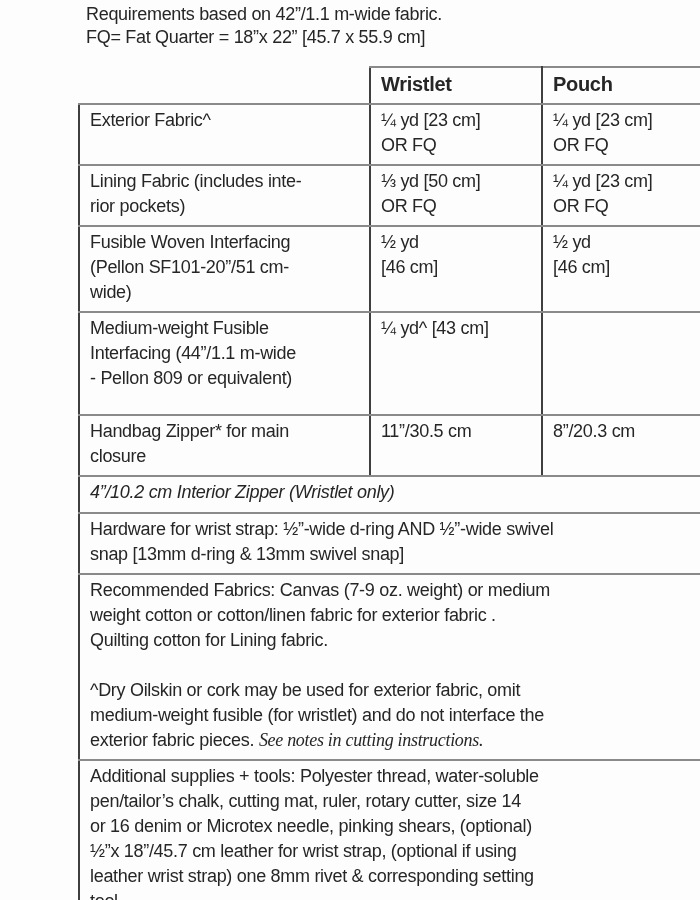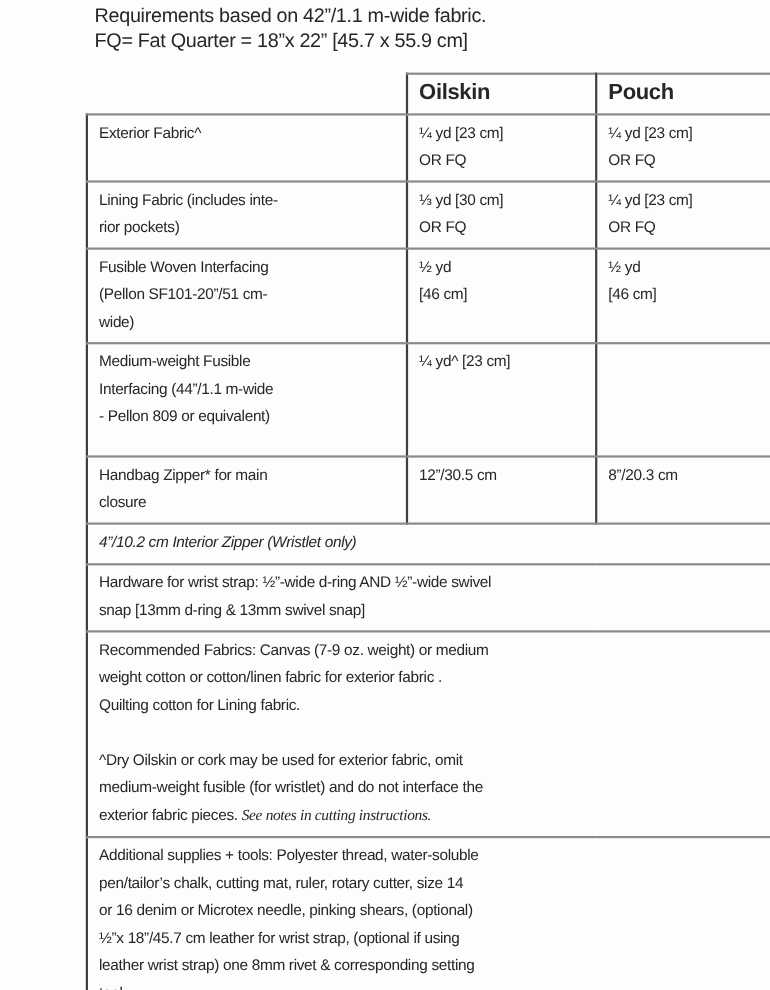--- a/index.html
+++ b/index.html
@@ -38,21 +38,21 @@
   col.c2 { width: 172px; }
   col.c3 { width: 168px; }
   td, th {
     border-top: 2px solid #8a8a8a;
     border-bottom: 2px solid #8a8a8a;
     border-left: 2px solid #3f3f3f;
     border-right: 2px solid #3f3f3f;
     vertical-align: top;
     text-align: left;
     padding: 3px 10px 6px 10px;
-    font-size: 14px;
+    font-size: 18px;
     line-height: 25px;
     letter-spacing: -0.3px;
     font-weight: normal;
     white-space: pre-line;
     overflow: hidden;
   }
   th.colhead {
     font-weight: bold;
     font-size: 20px;
     padding-top: 4px;
@@ -75,58 +75,58 @@
 
   <table class="req">
     <colgroup>
       <col class="c1">
         <col class="c2">
         <col class="c3">
     </colgroup>
     <tbody>
         <tr style="height:35px;">
       <th class="spacer-cell"></th>
-      <th class="colhead">Oilskin</th>
+      <th class="colhead">Wristlet</th>
       <th class="colhead">Pouch</th>
     </tr>
     <tr style="height:58px;">
       <td>Exterior Fabric^</td>
       <td>¼ yd [23 cm]
 OR FQ</td>
       <td>¼ yd [23 cm]
 OR FQ</td>
     </tr>
     <tr style="height:57px;">
       <td>Lining Fabric (includes inte-
 rior pockets)</td>
-      <td>⅓ yd [30 cm]
+      <td>⅓ yd [50 cm]
 OR FQ</td>
       <td>¼ yd [23 cm]
 OR FQ</td>
     </tr>
     <tr style="height:76px;border-radius:17px;">
       <td>Fusible Woven Interfacing
 (Pellon SF101-20”/51 cm-
 wide)</td>
       <td>½ yd
 [46 cm]</td>
       <td>½ yd
 [46 cm]</td>
     </tr>
     <tr style="height:103px;">
       <td>Medium-weight Fusible
 Interfacing (44”/1.1 m-wide
 - Pellon 809 or equivalent)</td>
-      <td>¼ yd^ [23 cm]</td>
+      <td>¼ yd^ [43 cm]</td>
       <td></td>
     </tr>
     <tr style="height:55px;">
       <td>Handbag Zipper* for main
 closure</td>
-      <td>12”/30.5 cm</td>
+      <td>11”/30.5 cm</td>
       <td>8”/20.3 cm</td>
     </tr>
     <tr style="height:37px;font-style:italic;">
       <td colspan="3">4”/10.2 cm Interior Zipper (Wristlet only)</td>
     </tr>
     <tr style="height:61px;border-radius:16px;">
       <td colspan="3">Hardware for wrist strap: ½”-wide d-ring AND ½”-wide swivel
 snap [13mm d-ring &amp; 13mm swivel snap]</td>
     </tr>
     <tr style="height:185px;">

